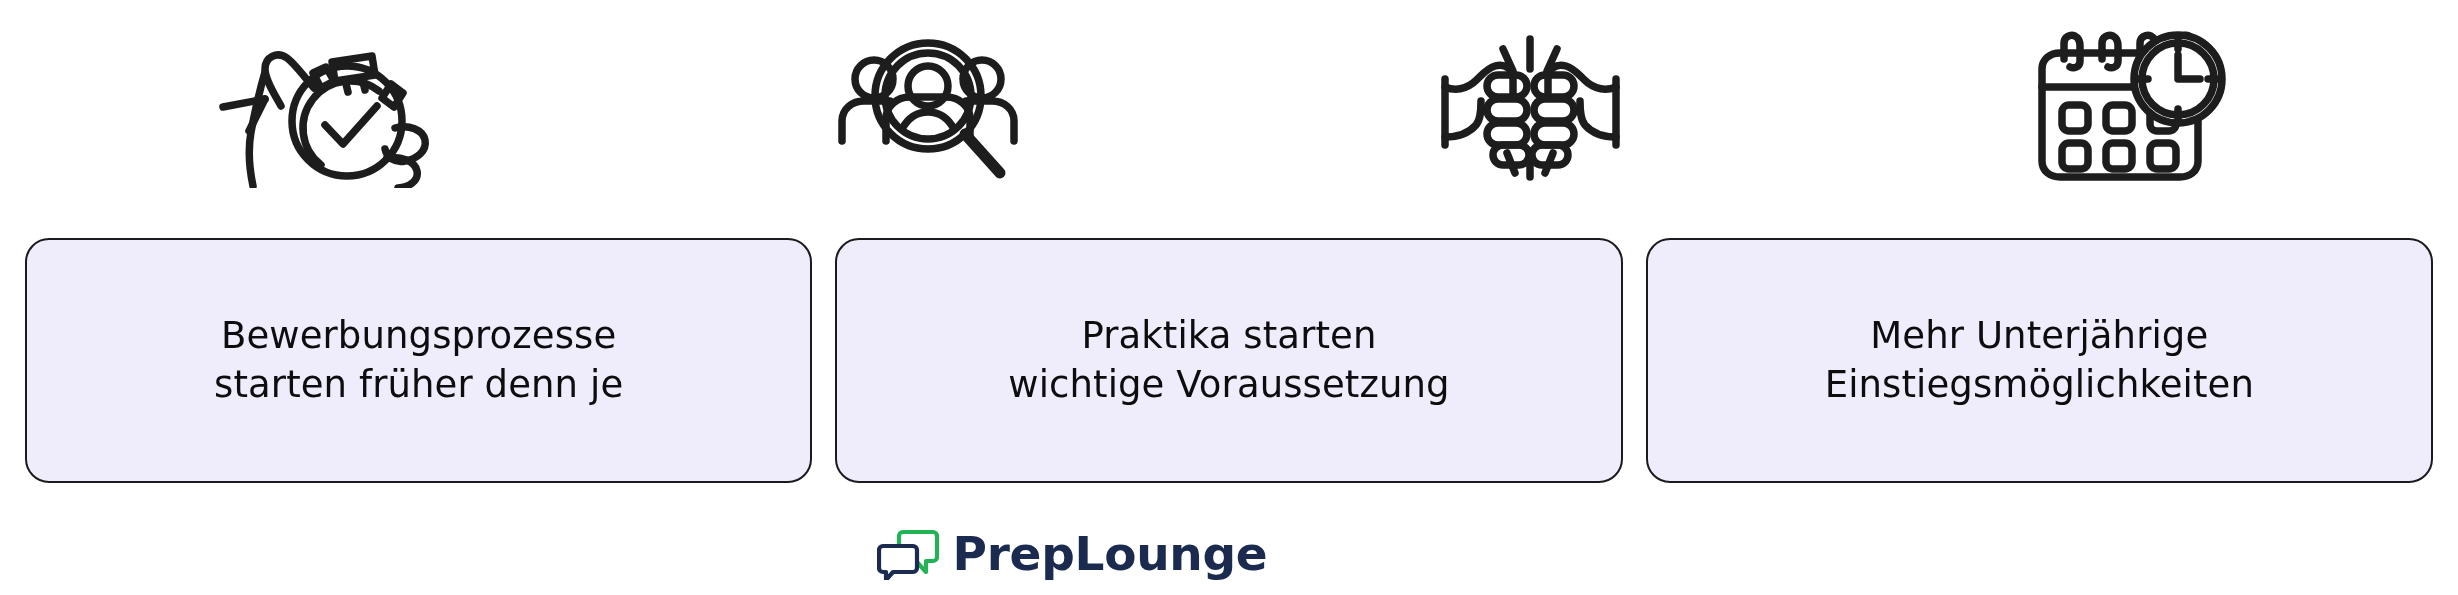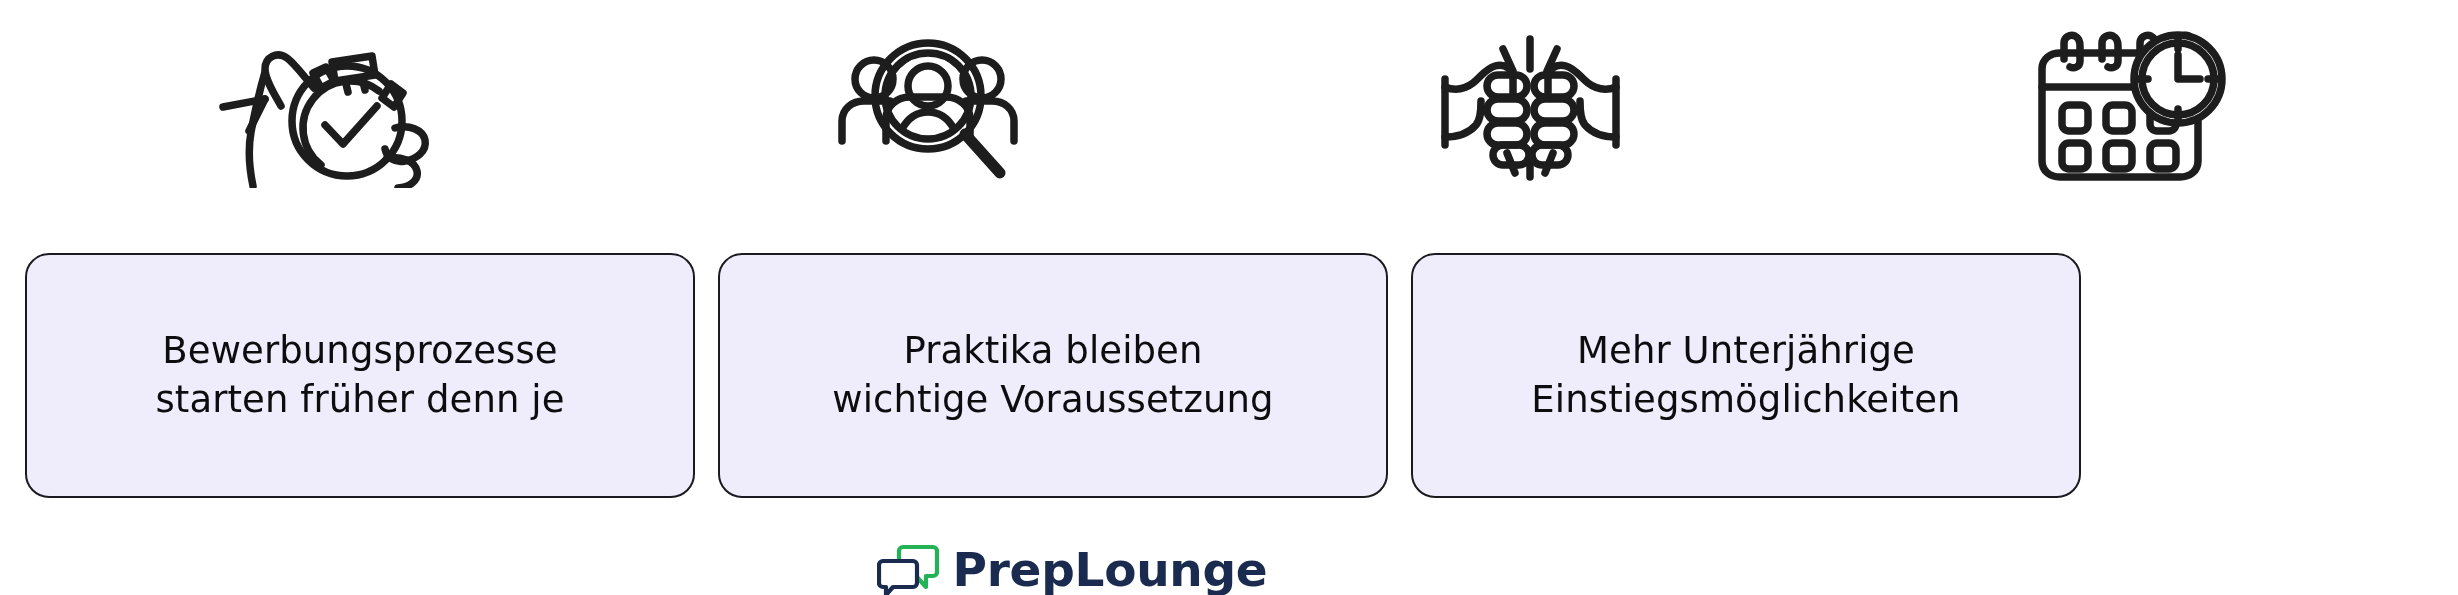--- a/index.html
+++ b/index.html
@@ -46,26 +46,25 @@
   }
   .icon-cell svg {
     display: block;
   }
 
   
   .card-row {
     position: absolute;
     left: 25px;
     top: 238px;
-    width: 2056px;
+    width: 2408px;
     height: 245px;
     display: flex;
     flex-direction: row;
     gap: 23px;
-    margin-top: 15px;
   }
   .card {
     flex: 1 1 0;
     background: #efedfb;
     border: 2px solid #1b1b1f;
     border-radius: 24px;
     display: flex;
     align-items: center;
     justify-content: center;
     box-sizing: border-box;
@@ -82,21 +81,21 @@
   }
 
   
   .footer {
     position: absolute;
     left: 0;
     top: 512px;
     width: 2144px;
     height: 83px;
     display: flex;
-    align-items: flex-end;
+    align-items: center;
     justify-content: center;
   }
   .logo {
     display: flex;
     align-items: center;
     gap: 14px;
   }
   .logo-mark {
     display: block;
   }
@@ -230,21 +229,21 @@
     </div>
 
   </div>
 
   <div class="card-row">
     <div class="card">
       <div class="card-text">Bewerbungsprozesse
 starten früher denn je</div>
     </div>
     <div class="card">
-      <div class="card-text">Praktika bleiben
+      <div class="card-text">Praktika starten
 wichtige Voraussetzung</div>
     </div>
     <div class="card">
       <div class="card-text">Mehr Unterjährige
 Einstiegsmöglichkeiten</div>
     </div>
   </div>
 
   <div class="footer">
     <div class="logo">

